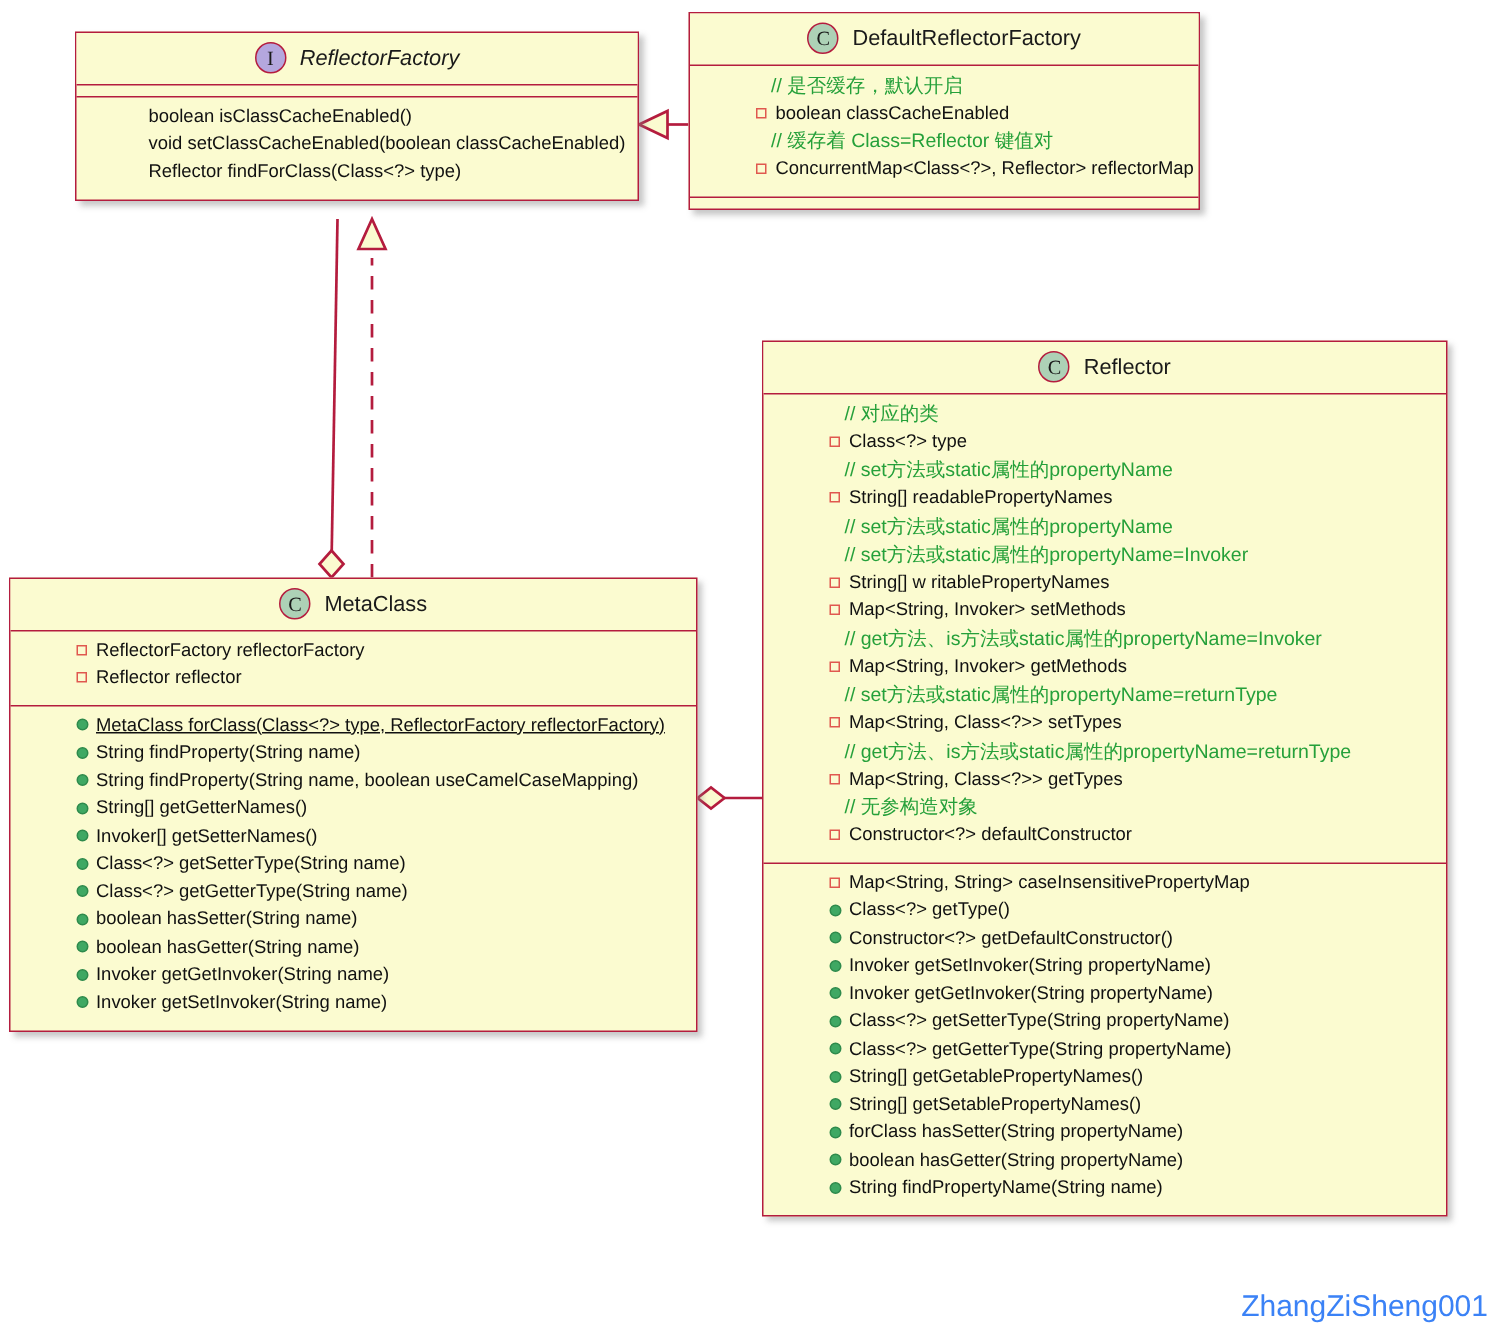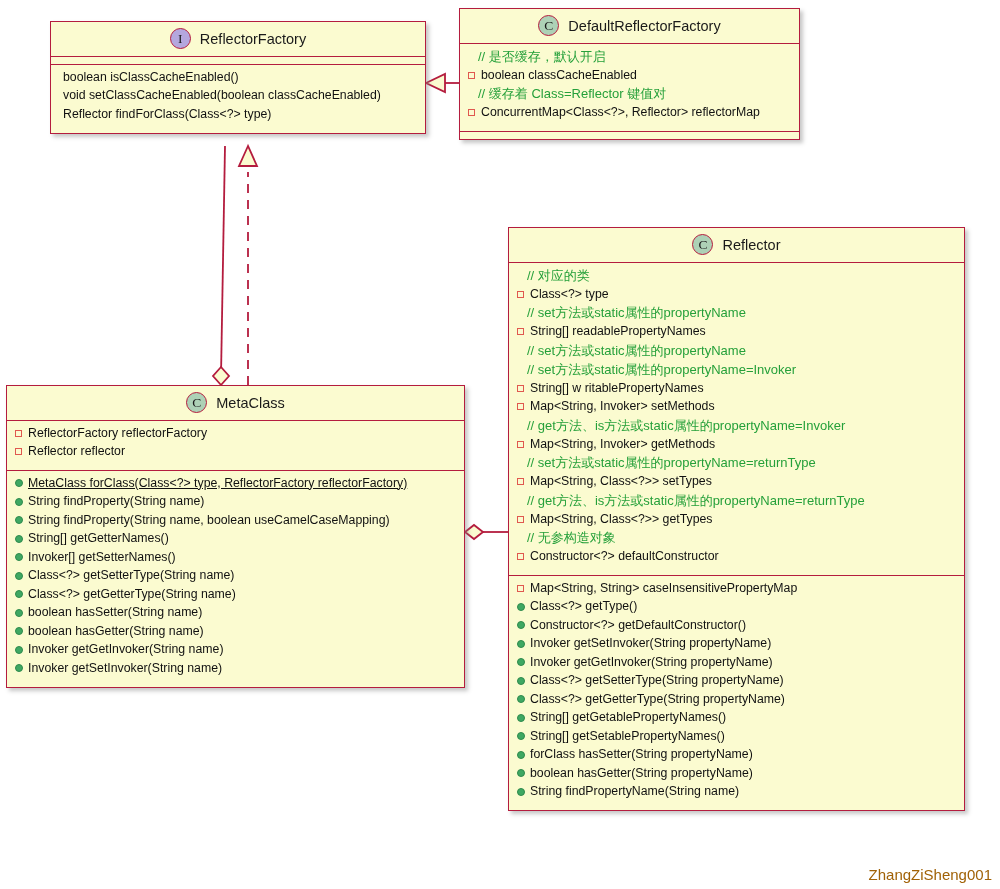--- a/index.html
+++ b/index.html
@@ -34,21 +34,21 @@
     display: flex;
     align-items: center;
     justify-content: center;
     gap: 9px;
     padding: 6px 6px 7px 6px;
     font-size: 14.5px;
     color: #1a1a1a;
     border-bottom: 1.6px solid #b41c3e;
     background: #fbfbd0;
   }
-  .box-title.italic .title-text { }
+  .box-title.italic .title-text { font-style: italic; }
 
   .stereo-icon {
     width: 21px;
     height: 21px;
     border-radius: 50%;
     border: 1.6px solid #b41c3e;
     display: inline-flex;
     align-items: center;
     justify-content: center;
     font-size: 13.5px;
@@ -69,20 +69,21 @@
   .compartment.pad-bottom { padding-bottom: 9px; }
 
   .row {
     display: flex;
     align-items: flex-start;
     padding: 0.5px 7px 0.5px 8px;
     font-size: 12.3px;
     line-height: 17.5px;
     color: #111111;
     white-space: nowrap;
+    margin-left: 36px;
   }
   .row.plain { padding-left: 12px; }
 
   
   .vis {
     flex: 0 0 auto;
     width: 13px;
     display: inline-flex;
     align-items: center;
     justify-content: flex-start;
@@ -122,22 +123,22 @@
     width: 1000px;
     height: 889px;
     pointer-events: none;
   }
 
   
   #watermark {
     position: absolute;
     right: 8px;
     bottom: 6px;
-    color: #a16207;
-    font-size: 15px;
+    color: #3b82f6;
+    font-size: 20px;
     font-family: "Liberation Sans", "DejaVu Sans", sans-serif;
   }
 
   
   #box-reflectorfactory        { left: 50px;  top: 21px;  width: 376px; }
   #box-defaultreflectorfactory { left: 459px; top: 8px;   width: 341px; }
   #box-metaclass               { left: 6px;   top: 385px; width: 459px; }
   #box-reflector               { left: 508px; top: 227px; width: 457px; }
 </style>
 </head>

